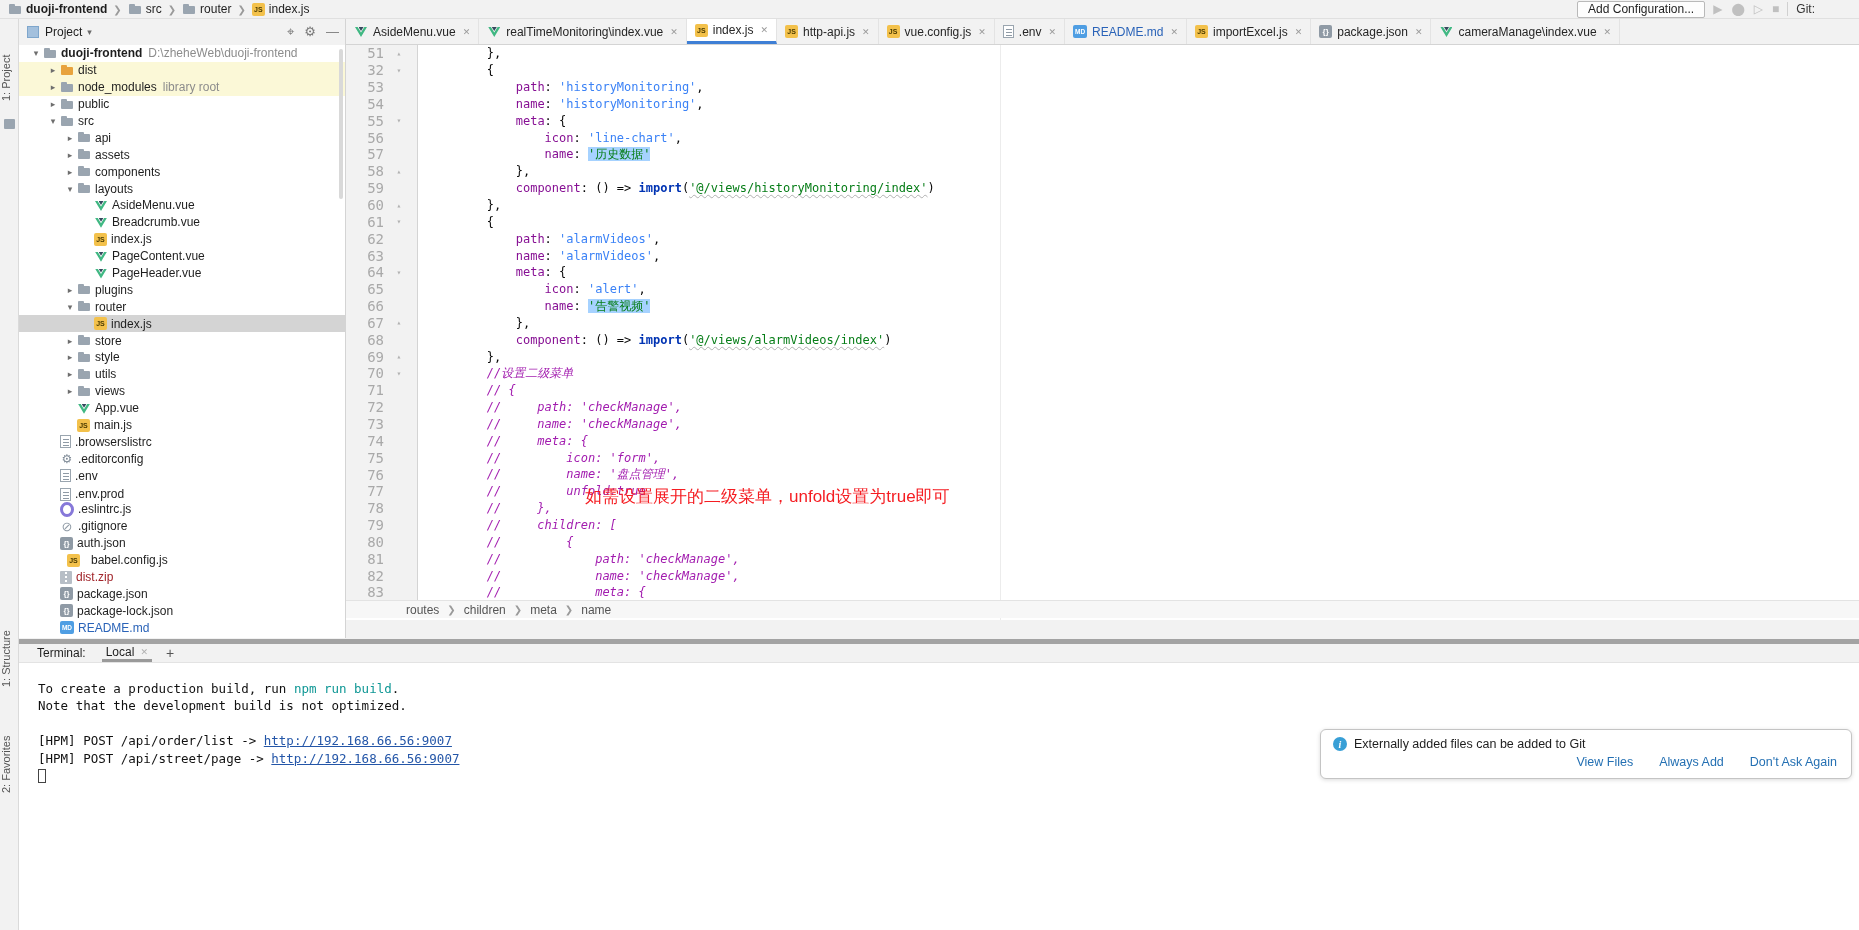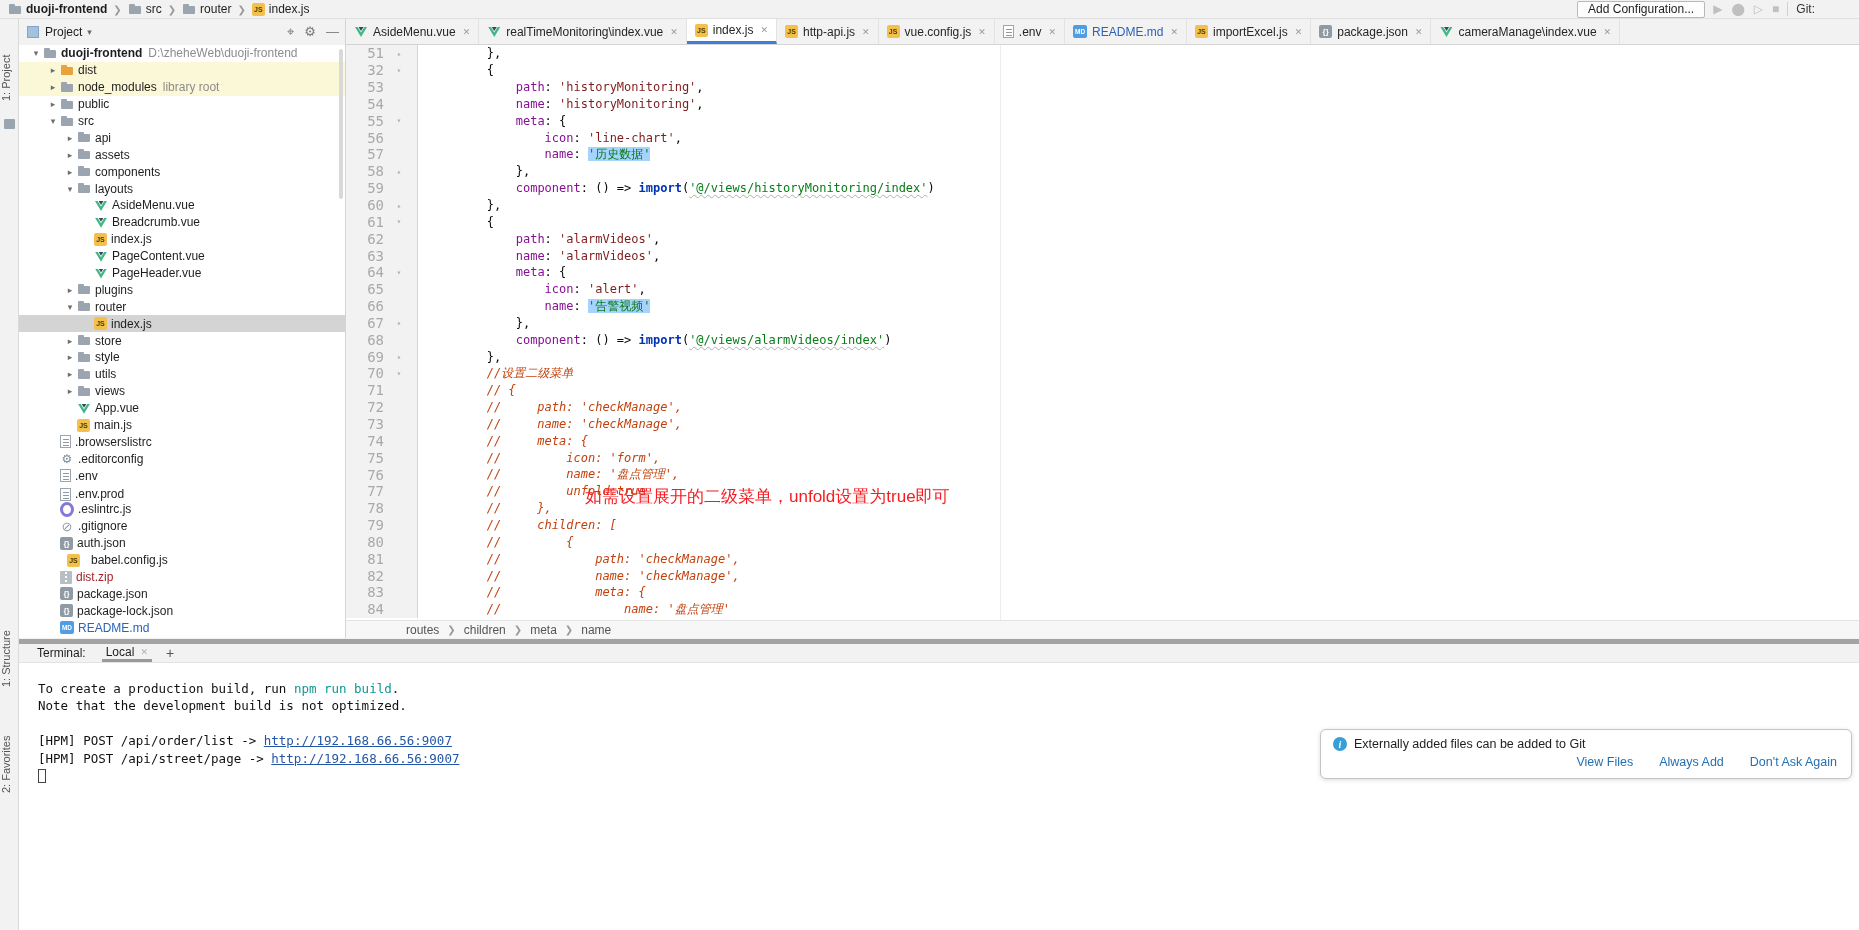--- a/index.html
+++ b/index.html
@@ -74,29 +74,29 @@
   
   .editor { position:absolute; left:346px; top:45px; width:1513px; height:575px; background:#ffffff; overflow:hidden; }
   .margin-guide { position:absolute; left:654px; top:0; width:1px; height:100%; background:#ececec; }
   .cl { display:flex; height:16.85px; align-items:center; font-family:"DejaVu Sans Mono",monospace; font-size:12px; }
   .gut { width:72px; flex:none; background:#f2f2f2; border-right:1px solid #d4d4d4; display:flex; align-items:center; height:100%; }
   .ln { width:42px; text-align:right; color:#a9a9a9; font-size:14px; padding-right:4px; }
   .fold { width:22px; text-align:center; color:#b2b2b2; font-size:8px; }
   .ct { white-space:pre; padding-left:11px; }
   .tk-p { color:#080808; }
   .tk-prop { color:#871094; }
-  .tk-str { color:#7f1d1d; }
+  .tk-str { color:#3b82f6; }
   .tk-strhl { color:#067d17; background:#a6d2ff; }
   .tk-kw { color:#0033b3; font-weight:bold; }
-  .tk-cmt { color:#c2410c; font-style:italic; }
+  .tk-cmt { color:#a21caf; font-style:italic; }
   .tk-su { color:#067d17; text-decoration:underline wavy #b0b0b0 1px; text-underline-offset:2px; }
   .annotation { position:absolute; color:#f51d22; font-size:17px; font-weight:500; white-space:nowrap; font-family:"Liberation Sans",sans-serif; }
 
   
-  .ecrumbs { position:absolute; left:346px; top:620px; width:1513px; height:18px; background:#f7f7f7; border-top:1px solid #e3e3e3; display:flex; align-items:center; padding-left:60px; font-size:12px; color:#555; gap:8px; }
+  .ecrumbs { position:absolute; left:346px; top:600px; width:1513px; height:18px; background:#f7f7f7; border-top:1px solid #e3e3e3; display:flex; align-items:center; padding-left:60px; font-size:12px; color:#555; gap:8px; }
   .ecrumb-sep { color:#9a9a9a; font-size:10px; }
 
   
   .termhead { position:absolute; left:19px; top:639px; width:1840px; height:24px; background:#f2f2f2; border-top:5px solid #a3a3a3; border-bottom:1px solid #e3e3e3; display:flex; align-items:center; padding-left:18px; font-size:12px; }
   .term-tab { margin-left:16px; display:flex; align-items:center; gap:6px; padding:0 4px 0 4px; height:100%; border-bottom:3px solid #9a9a9a; }
   .term-tab .tclose { color:#b0b0b0; font-size:9px; }
   .term-plus { margin-left:14px; color:#555; font-size:14px; }
   .termbody { position:absolute; left:19px; top:663px; width:1840px; height:267px; background:#ffffff; padding:18px 0 0 19px; font-family:"DejaVu Sans Mono",monospace; font-size:12.5px; color:#111; }
   .tline { height:17.4px; white-space:pre; }
   .t-cyan { color:#0f9795; }

